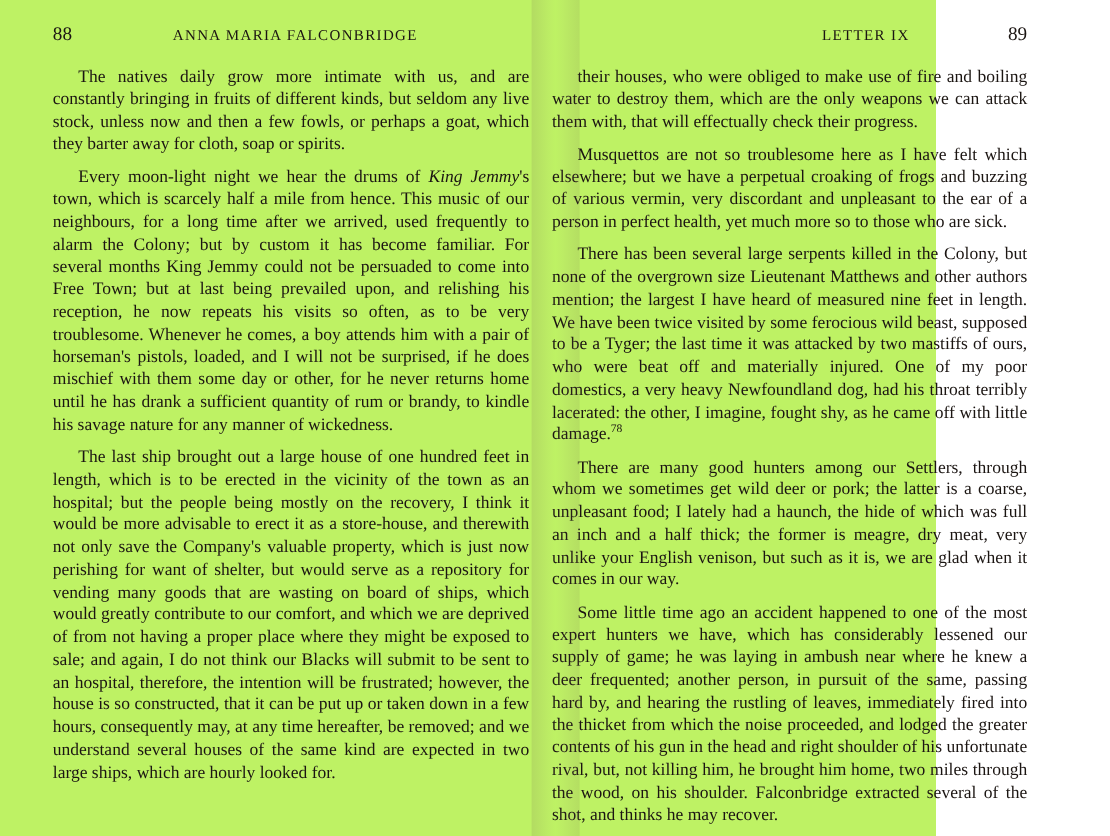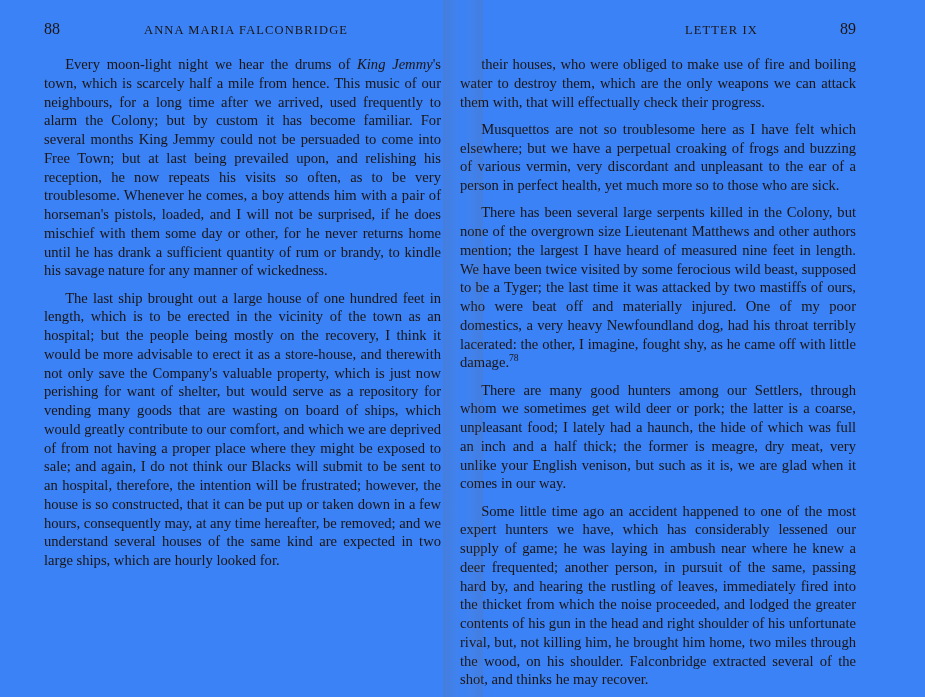--- a/index.html
+++ b/index.html
@@ -9,23 +9,23 @@
   }
   body {
     width: 925px;
     height: 697px;
     overflow: hidden;
     font-family: "Liberation Serif", serif;
     color: #1b1512;
   }
   .book {
     position: relative;
-    width: 925px;
+    width: 780px;
     height: 697px;
-    background: #3b82f6;
+    background: #bef264;
   }
   
   .gutter {
     position: absolute;
     left: 443px;
     top: 0;
     width: 40px;
     height: 697px;
     background: linear-gradient(to right,
         rgba(120,100,85,0.16) 0%,
@@ -95,20 +95,21 @@
 <body>
 
 <div class="book">
 
   <div class="page page-left">
     <div class="runhead runhead-left">
       <span class="folio">88</span>
       <span class="title">ANNA MARIA FALCONBRIDGE</span>
     </div>
     <div class="body-text">
+      <p>The natives daily grow more intimate with us, and are constantly bringing in fruits of different kinds, but seldom any live stock, unless now and then a few fowls, or perhaps a goat, which they barter away for cloth, soap or spirits.</p>
       <p><span>Every moon-light night we hear the drums of <em>King Jemmy</em>'s town, which is scarcely half a mile from hence. This music of our neighbours, for a long time after we arrived, used frequently to alarm the Colony; but by custom it has become familiar. For several months King Jemmy could not be persuaded to come into Free Town; but at last being prevailed upon, and relishing his reception, he now repeats his visits so often, as to be very troublesome. Whenever he comes, a boy attends him with a pair of horseman's pistols, loaded, and I will not be surprised, if he does mischief with them some day or other, for he never returns home until he has drank a sufficient quantity of rum or brandy, to kindle his savage nature for any manner of wickedness.</span></p>
       <p>The last ship brought out a large house of one hundred feet in length, which is to be erected in the vicinity of the town as an hospital; but the people being mostly on the recovery, I think it would be more advisable to erect it as a store-house, and therewith not only save the Company's valuable property, which is just now perishing for want of shelter, but would serve as a repository for vending many goods that are wasting on board of ships, which would greatly contribute to our comfort, and which we are deprived of from not having a proper place where they might be exposed to sale; and again, I do not think our Blacks will submit to be sent to an hospital, therefore, the intention will be frustrated; however, the house is so constructed, that it can be put up or taken down in a few hours, consequently may, at any time hereafter, be removed; and we understand several houses of the same kind are expected in two large ships, which are hourly looked for.</p>
 
     </div>
   </div>
 
   <div class="page page-right">
     <div class="runhead runhead-right">
       <span class="title">LETTER IX</span>
       <span class="folio">89</span>

